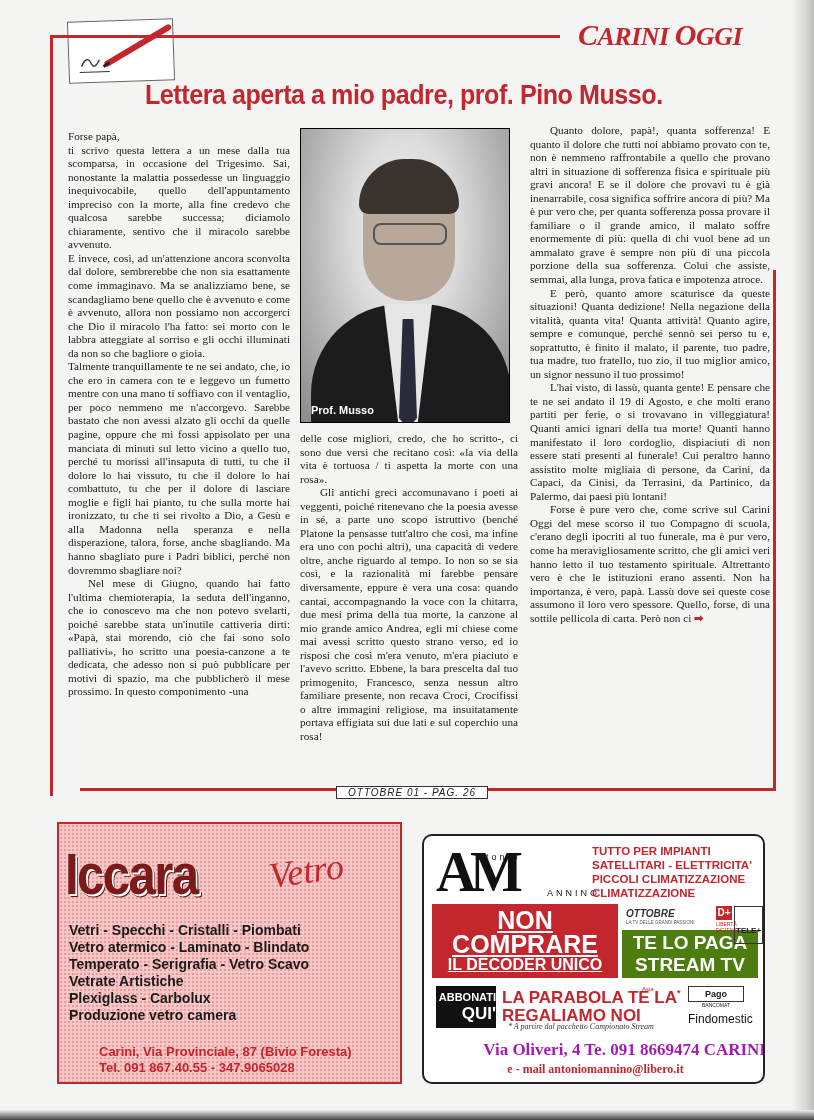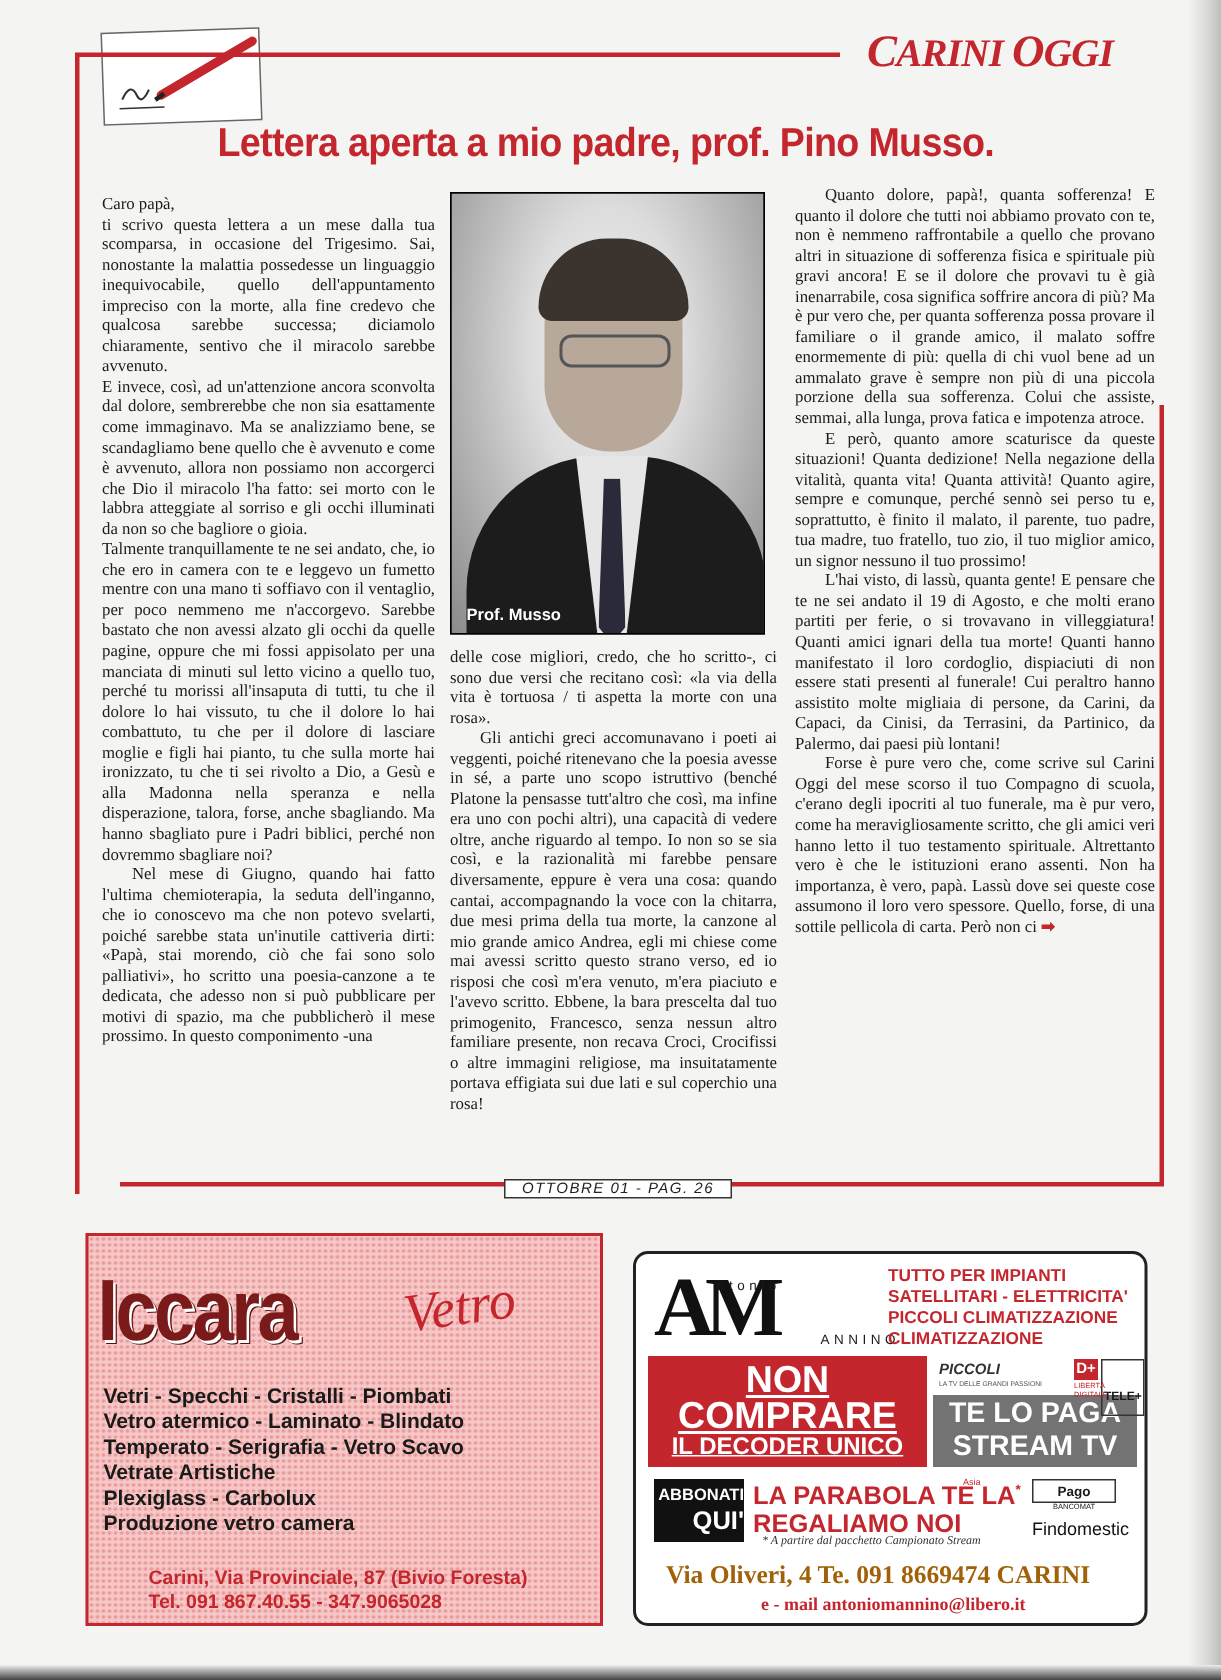--- a/index.html
+++ b/index.html
@@ -72,32 +72,32 @@
   .ad2 .red-box .l1 { font-size: 25px; line-height: 24px; margin-top: 4px; }
   .ad2 .red-box .l2 { font-size: 25px; line-height: 24px; }
   .ad2 .red-box .l3 { font-size: 16px; line-height: 18px; }
   .ad2 .stream { position: absolute; left: 198px; top: 68px; width: 136px; height: 74px; }
   .ad2 .stream .logos { height: 26px; position: relative; }
   .ad2 .stream .s1 { position: absolute; left: 4px; top: 4px; font-family: "Liberation Sans", sans-serif; font-style: italic; font-weight: bold; font-size: 10px; color: #333; }
   .ad2 .stream .s1small { position: absolute; left: 4px; top: 16px; font-family: "Liberation Sans", sans-serif; font-size: 4.5px; color: #555; }
   .ad2 .stream .dplus { position: absolute; left: 94px; top: 2px; width: 16px; height: 14px; background: #c4262e; color: #fff; font-family: "Liberation Sans", sans-serif; font-weight: bold; font-size: 10px; text-align: center; line-height: 14px; }
   .ad2 .stream .tele { position: absolute; left: 112px; top: 2px; height: 14px; border: 1px solid #333; font-family: "Liberation Sans", sans-serif; font-weight: bold; font-size: 8px; line-height: 12px; padding: 18px 1px; }
   .ad2 .stream .lib { position: absolute; left: 94px; top: 17px; font-family: "Liberation Sans", sans-serif; font-size: 5px; color: #c4262e; }
-  .ad2 .stream .pay { background: #737373; color: #fff; font-family: "Liberation Sans", sans-serif; font-weight: bold; font-size: 19px; line-height: 22px; text-align: center; height: 48px; padding-top: 2px; }
+  .ad2 .stream .pay { background: #4d7c0f; color: #fff; font-family: "Liberation Sans", sans-serif; font-weight: bold; font-size: 19px; line-height: 22px; text-align: center; height: 48px; padding-top: 2px; }
   .ad2 .abb { position: absolute; left: 12px; top: 150px; width: 60px; height: 42px; background: #111; color: #fff; font-family: "Liberation Sans", sans-serif; font-weight: bold; text-align: right; }
   .ad2 .abb .a1 { font-size: 11px; line-height: 14px; margin-top: 4px; }
   .ad2 .abb .a2 { font-size: 17px; line-height: 20px; }
   .ad2 .parab { position: absolute; left: 78px; top: 148px; font-family: "Liberation Sans", sans-serif; font-weight: bold; font-size: 17px; line-height: 18px; color: #c4262e; }
   .ad2 .parab sup { font-size: 9px; }
   .ad2 .note { position: absolute; left: 84px; top: 186px; font-family: "Liberation Serif", serif; font-style: italic; font-size: 8px; color: #333; }
   .ad2 .pago { position: absolute; left: 264px; top: 150px; width: 56px; height: 16px; border: 1px solid #333; font-family: "Liberation Sans", sans-serif; font-weight: bold; font-size: 9px; line-height: 14px; text-align: center; }
   .ad2 .banc { position: absolute; left: 264px; top: 166px; width: 56px; font-family: "Liberation Sans", sans-serif; font-size: 5px; text-align: center; }
   .ad2 .findo { position: absolute; left: 264px; top: 176px; font-family: "Liberation Sans", sans-serif; font-size: 12px; color: #111; }
   .ad2 .asia { position: absolute; left: 218px; top: 150px; font-family: "Liberation Sans", sans-serif; font-size: 6px; color: #c4262e; }
-  .ad2 .addr { position: absolute; left: 20px; top: 204px; width: 335px; text-align: left; font-family: "Liberation Serif", serif; font-size: 17px; font-weight: bold; color: #a16207; }
+  .ad2 .addr { position: absolute; left: 7px; top: 204px; width: 335px; text-align: right; font-family: "Liberation Serif", serif; font-size: 17px; font-weight: bold; color: #a21caf; }
   .ad2 .mail { position: absolute; left: 4px; top: 226px; width: 335px; text-align: center; font-family: "Liberation Serif", serif; font-weight: bold; font-size: 12px; color: #c4262e; }
 </style>
 </head>
 <body>
 
 <div class="page-edge"></div>
 
 <div class="pen-box">
   <svg width="100" height="54" viewBox="0 0 100 54">
     <path d="M8 40 q6 -12 10 -2 q3 6 8 -4" stroke="#333" fill="none" stroke-width="1.4"></path>
@@ -111,21 +111,21 @@
 <div class="right-rule"></div>
 <div class="bottom-rule"></div>
 
 <div class="logo">
   <span class="big">C</span><span>ARINI </span><span class="big">O</span><span>GGI</span>
 </div>
 
 <h1 class="headline">Lettera aperta a mio padre, prof. Pino Musso.</h1>
 
 <div class="col col1">
-  <p>Caro papà,</p>
+  <p>Forse papà,</p>
   <p>ti scrivo questa lettera a un mese dalla tua scomparsa, in occasione del Trigesimo. Sai, nonostante la malattia possedesse un linguaggio inequivocabile, quello dell'appuntamento impreciso con la morte, alla fine credevo che qualcosa sarebbe successa; diciamolo chiaramente, sentivo che il miracolo sarebbe avvenuto.</p>
   <p>E invece, così, ad un'attenzione ancora sconvolta dal dolore, sembrerebbe che non sia esattamente come immaginavo. Ma se analizziamo bene, se scandagliamo bene quello che è avvenuto e come è avvenuto, allora non possiamo non accorgerci che Dio il miracolo l'ha fatto: sei morto con le labbra atteggiate al sorriso e gli occhi illuminati da non so che bagliore o gioia.</p>
   <p>Talmente tranquillamente te ne sei andato, che, io che ero in camera con te e leggevo un fumetto mentre con una mano ti soffiavo con il ventaglio, per poco nemmeno me n'accorgevo. Sarebbe bastato che non avessi alzato gli occhi da quelle pagine, oppure che mi fossi appisolato per una manciata di minuti sul letto vicino a quello tuo, perché tu morissi all'insaputa di tutti, tu che il dolore lo hai vissuto, tu che il dolore lo hai combattuto, tu che per il dolore di lasciare moglie e figli hai pianto, tu che sulla morte hai ironizzato, tu che ti sei rivolto a Dio, a Gesù e alla Madonna nella speranza e nella disperazione, talora, forse, anche sbagliando. Ma hanno sbagliato pure i Padri biblici, perché non dovremmo sbagliare noi?</p>
   <p class="ind">Nel mese di Giugno, quando hai fatto l'ultima chemioterapia, la seduta dell'inganno, che io conoscevo ma che non potevo svelarti, poiché sarebbe stata un'inutile cattiveria dirti: «Papà, stai morendo, ciò che fai sono solo palliativi», ho scritto una poesia-canzone a te dedicata, che adesso non si può pubblicare per motivi di spazio, ma che pubblicherò il mese prossimo. In questo componimento -una</p>
 </div>
 
 <div class="photo">
   <div class="bg"></div>
   <div class="suit"></div>
   <div class="shirt"></div>
@@ -180,21 +180,21 @@
     <div>PICCOLI CLIMATIZZAZIONE</div>
     <div>CLIMATIZZAZIONE</div>
   </div>
   <div class="red-box">
     <div class="l1">NON</div>
     <div class="l2">COMPRARE</div>
     <div class="l3">IL DECODER UNICO</div>
   </div>
   <div class="stream">
     <div class="logos">
-      <span class="s1">PICCOLI</span>
+      <span class="s1">OTTOBRE</span>
       <span class="s1small">LA TV DELLE GRANDI PASSIONI</span>
       <span class="dplus">D+</span>
       <span class="tele">TELE+</span>
       <span class="lib">LIBERTÀ DIGITALE</span>
     </div>
     <div class="pay">
       <div>TE LO PAGA</div>
       <div>STREAM TV</div>
     </div>
   </div>

